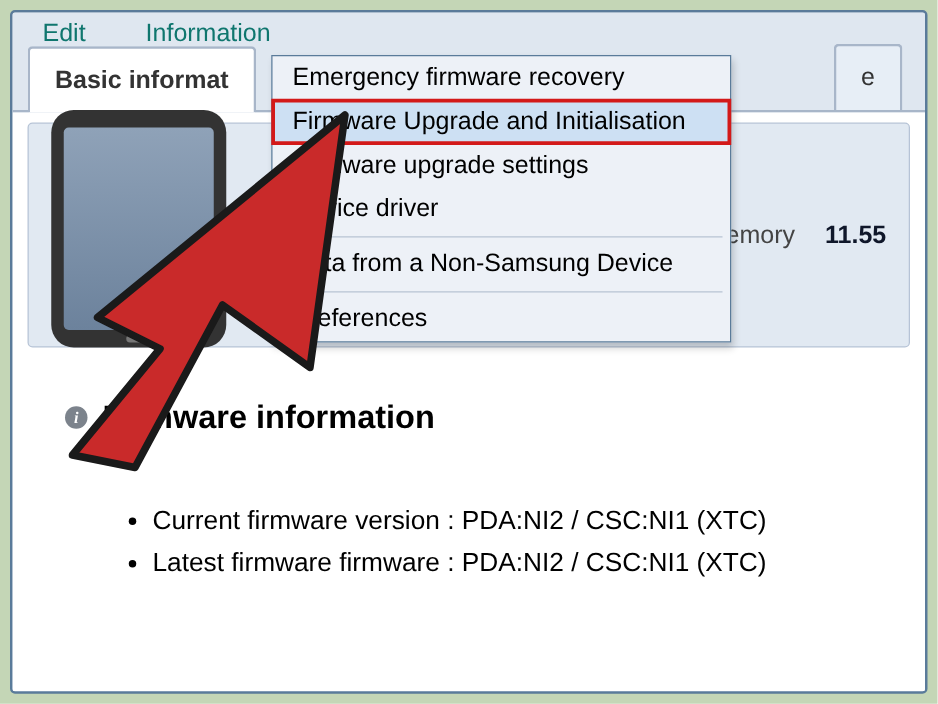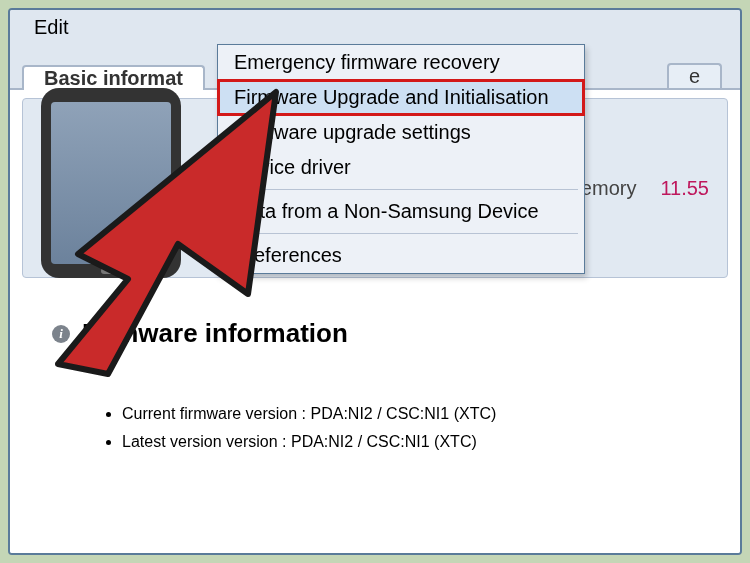--- a/index.html
+++ b/index.html
@@ -20,39 +20,39 @@
     overflow: hidden;
   }
 
   .menubar {
     display: flex;
     background: #dfe7f0;
     height: 36px;
   }
   .menubar-item {
     padding: 6px 24px;
-    color: #000000;
+    color: #0f766e;
     cursor: default;
   }
   .menubar-item.open {
     background: #bcd3e8;
     border: 1px solid #5a7b9a;
     border-bottom: none;
   }
 
   .tab-strip {
     background: #dfe7f0;
     border-bottom: 2px solid #a8b6c9;
     display: flex;
     padding: 0 12px;
     height: 44px;
     align-items: flex-end;
   }
   .tab {
-    padding: 0 20px;
+    padding: 14px 20px;
     background: #e7eef6;
     border: 2px solid #a8b6c9;
     border-bottom: none;
     border-radius: 4px 4px 0 0;
     margin-right: 6px;
     color: #333;
   }
   .tab.active {
     background: #ffffff;
     font-weight: bold;
@@ -110,41 +110,41 @@
   }
 
   .mem-block {
     margin-left: auto;
     text-align: right;
     display: flex;
     gap: 24px;
     align-items: center;
   }
   .mem-label { color: #444; }
-  .mem-value { color: #be185d; font-weight: normal; }
+  .mem-value { color: #0f172a; font-weight: bold; }
 
   .firmware-section {
     padding: 40px 0 0 30px;
   }
   .firmware-heading {
     display: flex;
     align-items: center;
     gap: 12px;
   }
   .firmware-heading h2 { font-size: 26px; font-weight: bold; }
   .info-icon {
     width: 18px; height: 18px; border-radius: 50%; background: #7c838c; color: #fff;
     font-size: 13px; font-weight: bold; display: flex; align-items: center; justify-content: center;
     font-style: italic; font-family: Georgia, serif;
   }
   .firmware-list {
     margin: 56px 0 0 70px;
     list-style: disc;
   }
-  .firmware-list li { margin-bottom: 10px; font-size: 16px; }
+  .firmware-list li { margin-bottom: 10px; font-size: 21px; }
 
   .dropdown {
     position: absolute;
     top: 44px;
     left: 217px;
     width: 368px;
     background: #edf1f7;
     border: 1px solid #5a7b9a;
     box-shadow: 2px 4px 6px rgba(0,0,0,0.2);
   }
@@ -173,20 +173,21 @@
     pointer-events: none;
   }
 </style>
 </head>
 <body>
 
 <div class="window">
 
   <div class="menubar">
     <div class="menubar-item">Edit</div>
+    <div class="menubar-item">Information</div>
   </div>
 
   <div class="tab-strip">
     <div class="tab active">Basic informat</div>
     <div class="tab partial-right">e</div>
   </div>
 
   <div class="content">
 
     <div class="device-box">
@@ -200,21 +201,21 @@
       </div>
     </div>
 
     <div class="firmware-section">
       <div class="firmware-heading">
         <span class="info-icon">i</span>
         <h2>Firmware information</h2>
       </div>
       <ul class="firmware-list">
         <li>Current firmware version : PDA:NI2 / CSC:NI1 (XTC)</li>
-        <li>Latest version version : PDA:NI2 / CSC:NI1 (XTC)</li>
+        <li>Latest firmware firmware : PDA:NI2 / CSC:NI1 (XTC)</li>
       </ul>
     </div>
 
   </div>
 </div>
 
 <div class="dropdown">
   <div class="dropdown-item">Emergency firmware recovery</div>
   <div class="dropdown-item highlighted">Firmware Upgrade and Initialisation</div>
   <div class="dropdown-item">Firmware upgrade settings</div>

